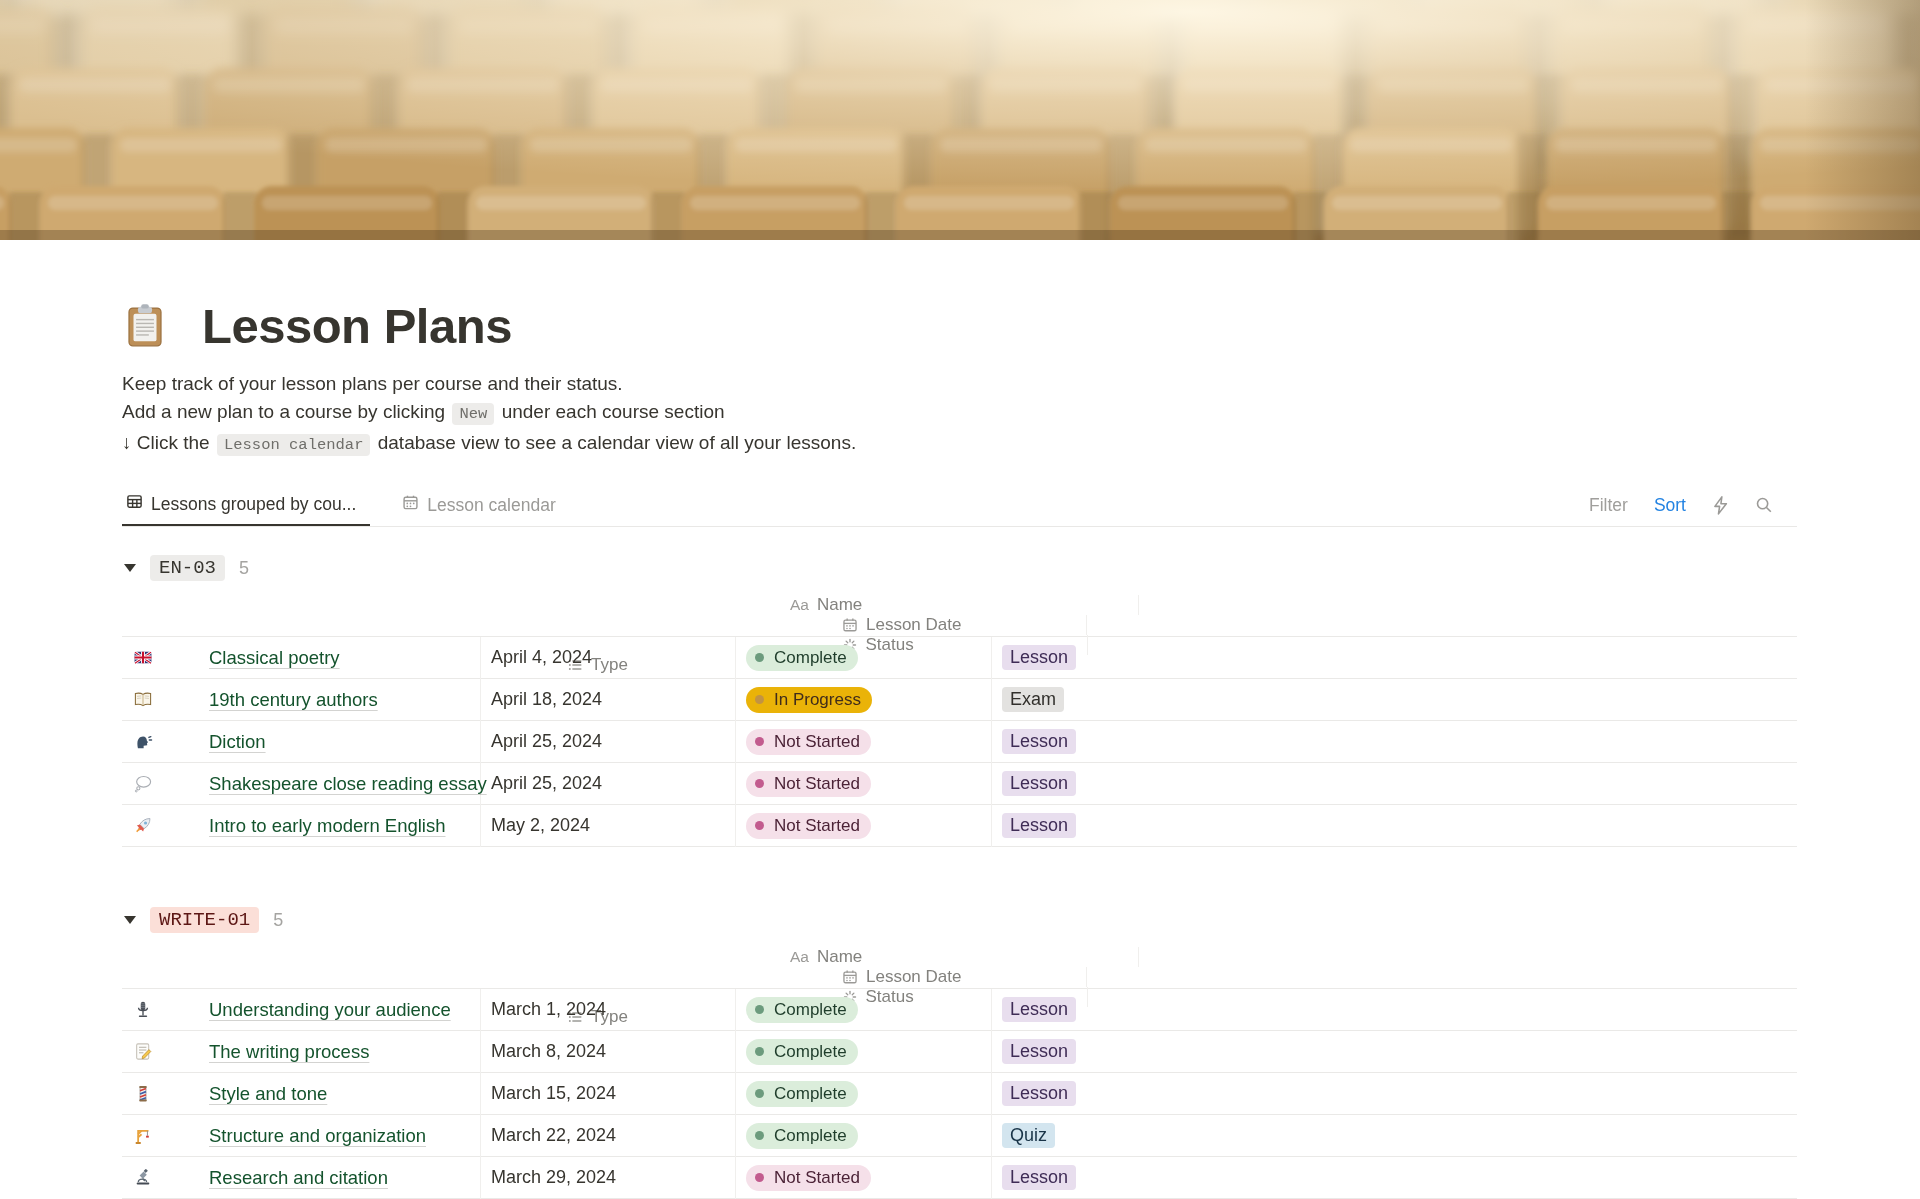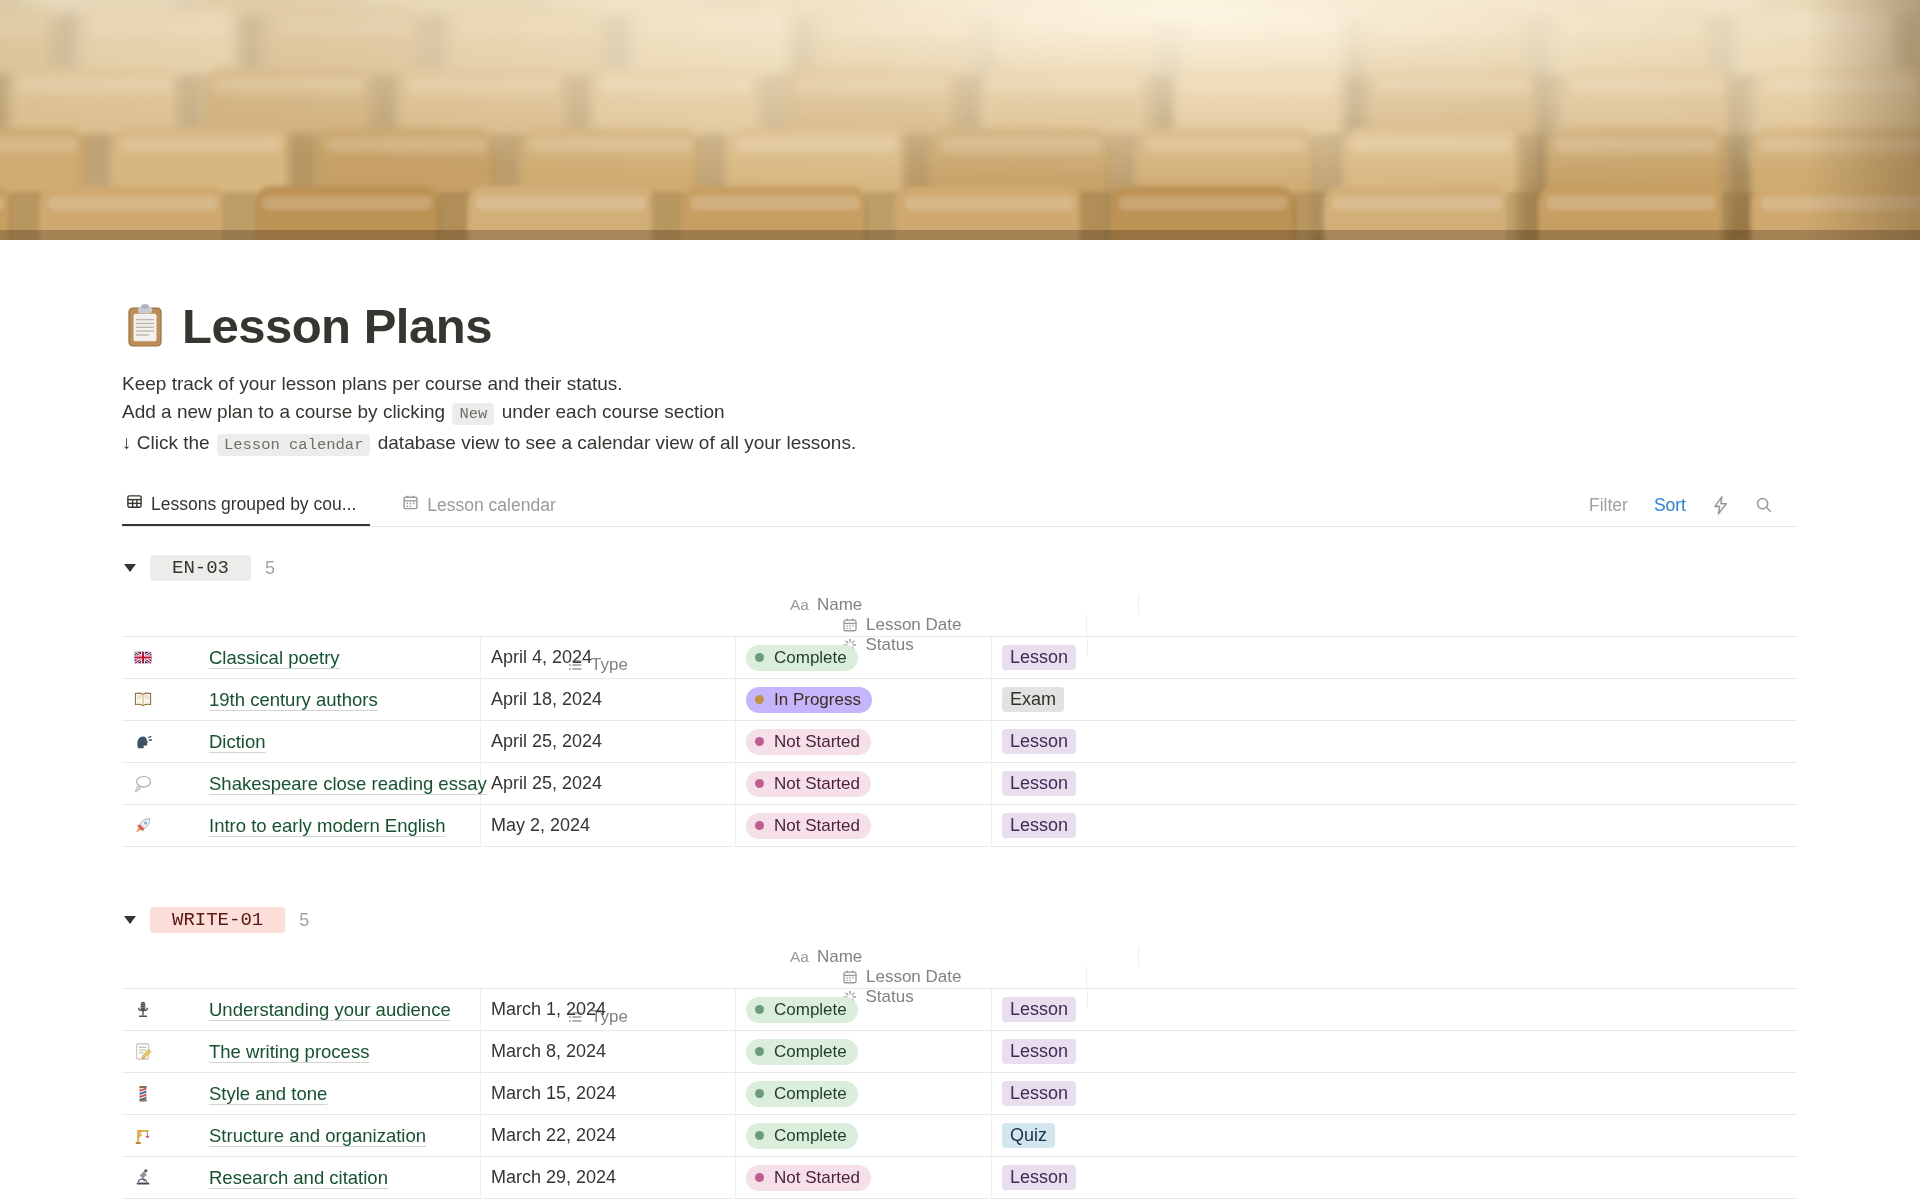--- a/index.html
+++ b/index.html
@@ -4,42 +4,42 @@
 <style>
   * { margin:0; padding:0; box-sizing:border-box; }
   html,body { width:1920px; height:1199px; overflow:hidden; background:#fff;
     font-family:"Liberation Sans","DejaVu Sans",sans-serif; color:#37352F; }
   .cover { position:relative; width:1920px; height:240px; overflow:hidden; }
   .cover svg { display:block; }
   .content { width:1675px; margin-left:122px; position:relative; }
 
   .title-row { display:flex; align-items:center; gap:14px; margin-top:58px; }
   .page-icon { width:46px; height:46px; flex:0 0 auto; }
-  .page-title { font-size:49px; font-weight:700; letter-spacing:-0.5px; color:#37352F; }
+  .page-title { font-size:49px; font-weight:700; letter-spacing:-0.5px; color:#37352F;margin-left:20px; }
 
   .desc { margin-top:16px; font-size:19px; line-height:27px; color:#37352F; }
   .desc .line { margin-bottom:1px; }
   .code-chip { font-family:"Liberation Mono","DejaVu Sans Mono",monospace; font-size:15.5px;
     background:#EDECEA; color:#6F6E6A; border-radius:4px; padding:2px 7px; margin:0 2px; }
 
   .tabbar { position:relative; margin-top:26px; height:42px; border-bottom:1px solid #E9E8E6; display:flex; align-items:flex-end; }
   .tab { display:flex; align-items:center; gap:8px; font-size:17.5px; height:42px; padding:0 4px; margin-right:28px; cursor:pointer; }
   .tab.active { color:#37352F; font-weight:500; border-bottom:2px solid #37352F; padding-right:14px; }
   .tab.inactive { color:#9B9A97; }
   .toolbar { position:absolute; right:24px; top:0; height:40px; display:flex; align-items:center; gap:26px; }
   .tb-filter { font-size:17.5px; color:#A09F9C; cursor:pointer; }
   .tb-sort { font-size:17.5px; color:#2383E2; cursor:pointer; }
   .tb-icon { display:flex; align-items:center; cursor:pointer; }
 
   .group { margin-top:24px; }
   .group-header { display:flex; align-items:center; gap:14px; height:34px; margin-bottom:10px; }
   .gh-toggle { width:0; height:0; border-left:6px solid transparent; border-right:6px solid transparent;
     border-top:8px solid #37352F; cursor:pointer; margin-left:2px; }
   .gh-badge { font-family:"Liberation Mono","DejaVu Sans Mono",monospace; font-size:19px; font-weight:500;
-    padding:2px 22px; border-radius:4px; }
+    padding:2px 9px; border-radius:4px; }
   .gh-count { font-size:18px; color:#A5A4A1; }
 
   .tbl { width:100%; }
   .trow { display:flex; border-bottom:1px solid #EAE9E7; height:42px; align-items:center; }
   .trow.hdr { color:#83827E; font-size:17px;flex-direction:column; }
   .cell { height:42px; display:flex; align-items:center; padding:0 10px; }
   .c-name { width:359px; border-right:1px solid #F0EFED; }
   .c-date { width:255px; border-right:1px solid #F0EFED; }
   .c-status { width:256px; border-right:1px solid #F0EFED; }
   .c-type { width:805px; }
@@ -466,21 +466,21 @@
                     <line x1="10.6" y1="7.6" x2="14.6" y2="8"></line>
                   </g>
                 </svg>
               </span>
               <span class="row-title">19th century authors</span>
             </div>
             <div class="cell c-date">
               <span class="date-text">April 18, 2024</span>
             </div>
             <div class="cell c-status">
-              <span class="pill-status" style="background: #c4b5fd; color: rgb(64, 44, 27);">
+              <span class="pill-status" style="background: #eab308; color: rgb(64, 44, 27);">
                 <span class="dot" style="background: rgb(194, 147, 67);"></span>
                 <span>In Progress</span>
               </span>
             </div>
             <div class="cell c-type">
               <span class="pill-type" style="background: rgb(227, 226, 224); color: rgb(50, 48, 44);">Exam</span>
             </div>
           </div>
           <div class="trow">
             <div class="cell c-name">

